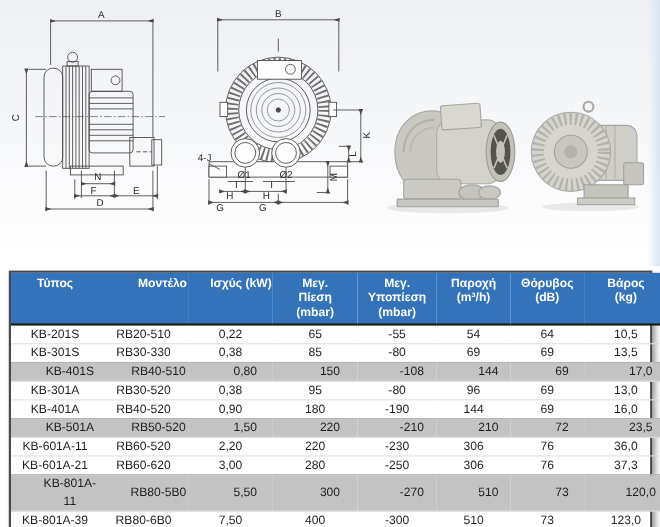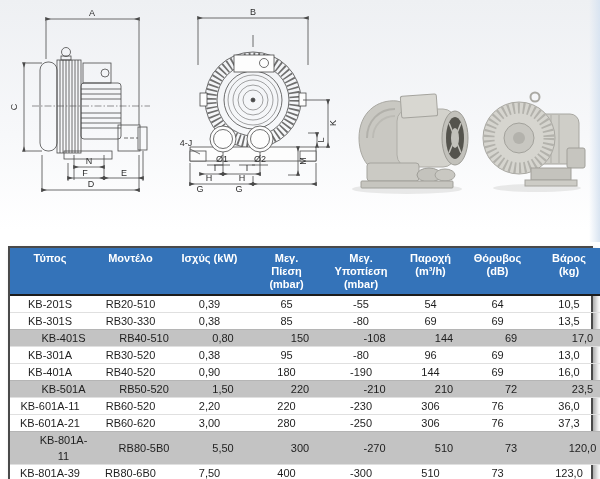--- a/index.html
+++ b/index.html
@@ -261,41 +261,41 @@
     <rect x="52" y="80" width="40" height="12" fill="#c4c3bd" stroke="#a1a09a" stroke-width="1"></rect>
     <rect x="46" y="92" width="52" height="6" fill="#cdccc6" stroke="#a5a49e" stroke-width="1"></rect>
   </svg>
 
 
   <div class="specs-table-wrap">
     <table class="specs">
       <thead>
         <tr id="specs-head-row">
             <th style="width: 78px; margin-left: 40px;">Τύπος</th>
-            <th style="width: 79px;">Μοντέλο</th>
-            <th style="width: 75px;">Ισχύς (kW)</th>
+            <th style="width: 79px; text-align: right;">Μοντέλο</th>
+            <th style="width: 75px; text-align: right;">Ισχύς (kW)</th>
             <th style="width: 75px;">Μεγ.
 Πίεση
 (mbar)</th>
             <th style="width: 70px;">Μεγ.
 Υποπίεση
 (mbar)</th>
             <th style="width: 65px;">Παροχή
 (m³/h)</th>
             <th style="width: 65px;">Θόρυβος
 (dB)</th>
             <th style="width: 74px;">Βάρος
 (kg)</th>
           </tr>
       </thead>
       <tbody id="specs-body">
           <tr>
             <td>KB-201S</td>
             <td>RB20-510</td>
-            <td>0,39</td>
+            <td>0,22</td>
             <td>65</td>
             <td>-55</td>
             <td>54</td>
             <td>64</td>
             <td>10,5</td>
           </tr>
           <tr>
             <td>KB-301S</td>
             <td>RB30-330</td>
             <td>0,38</td>

